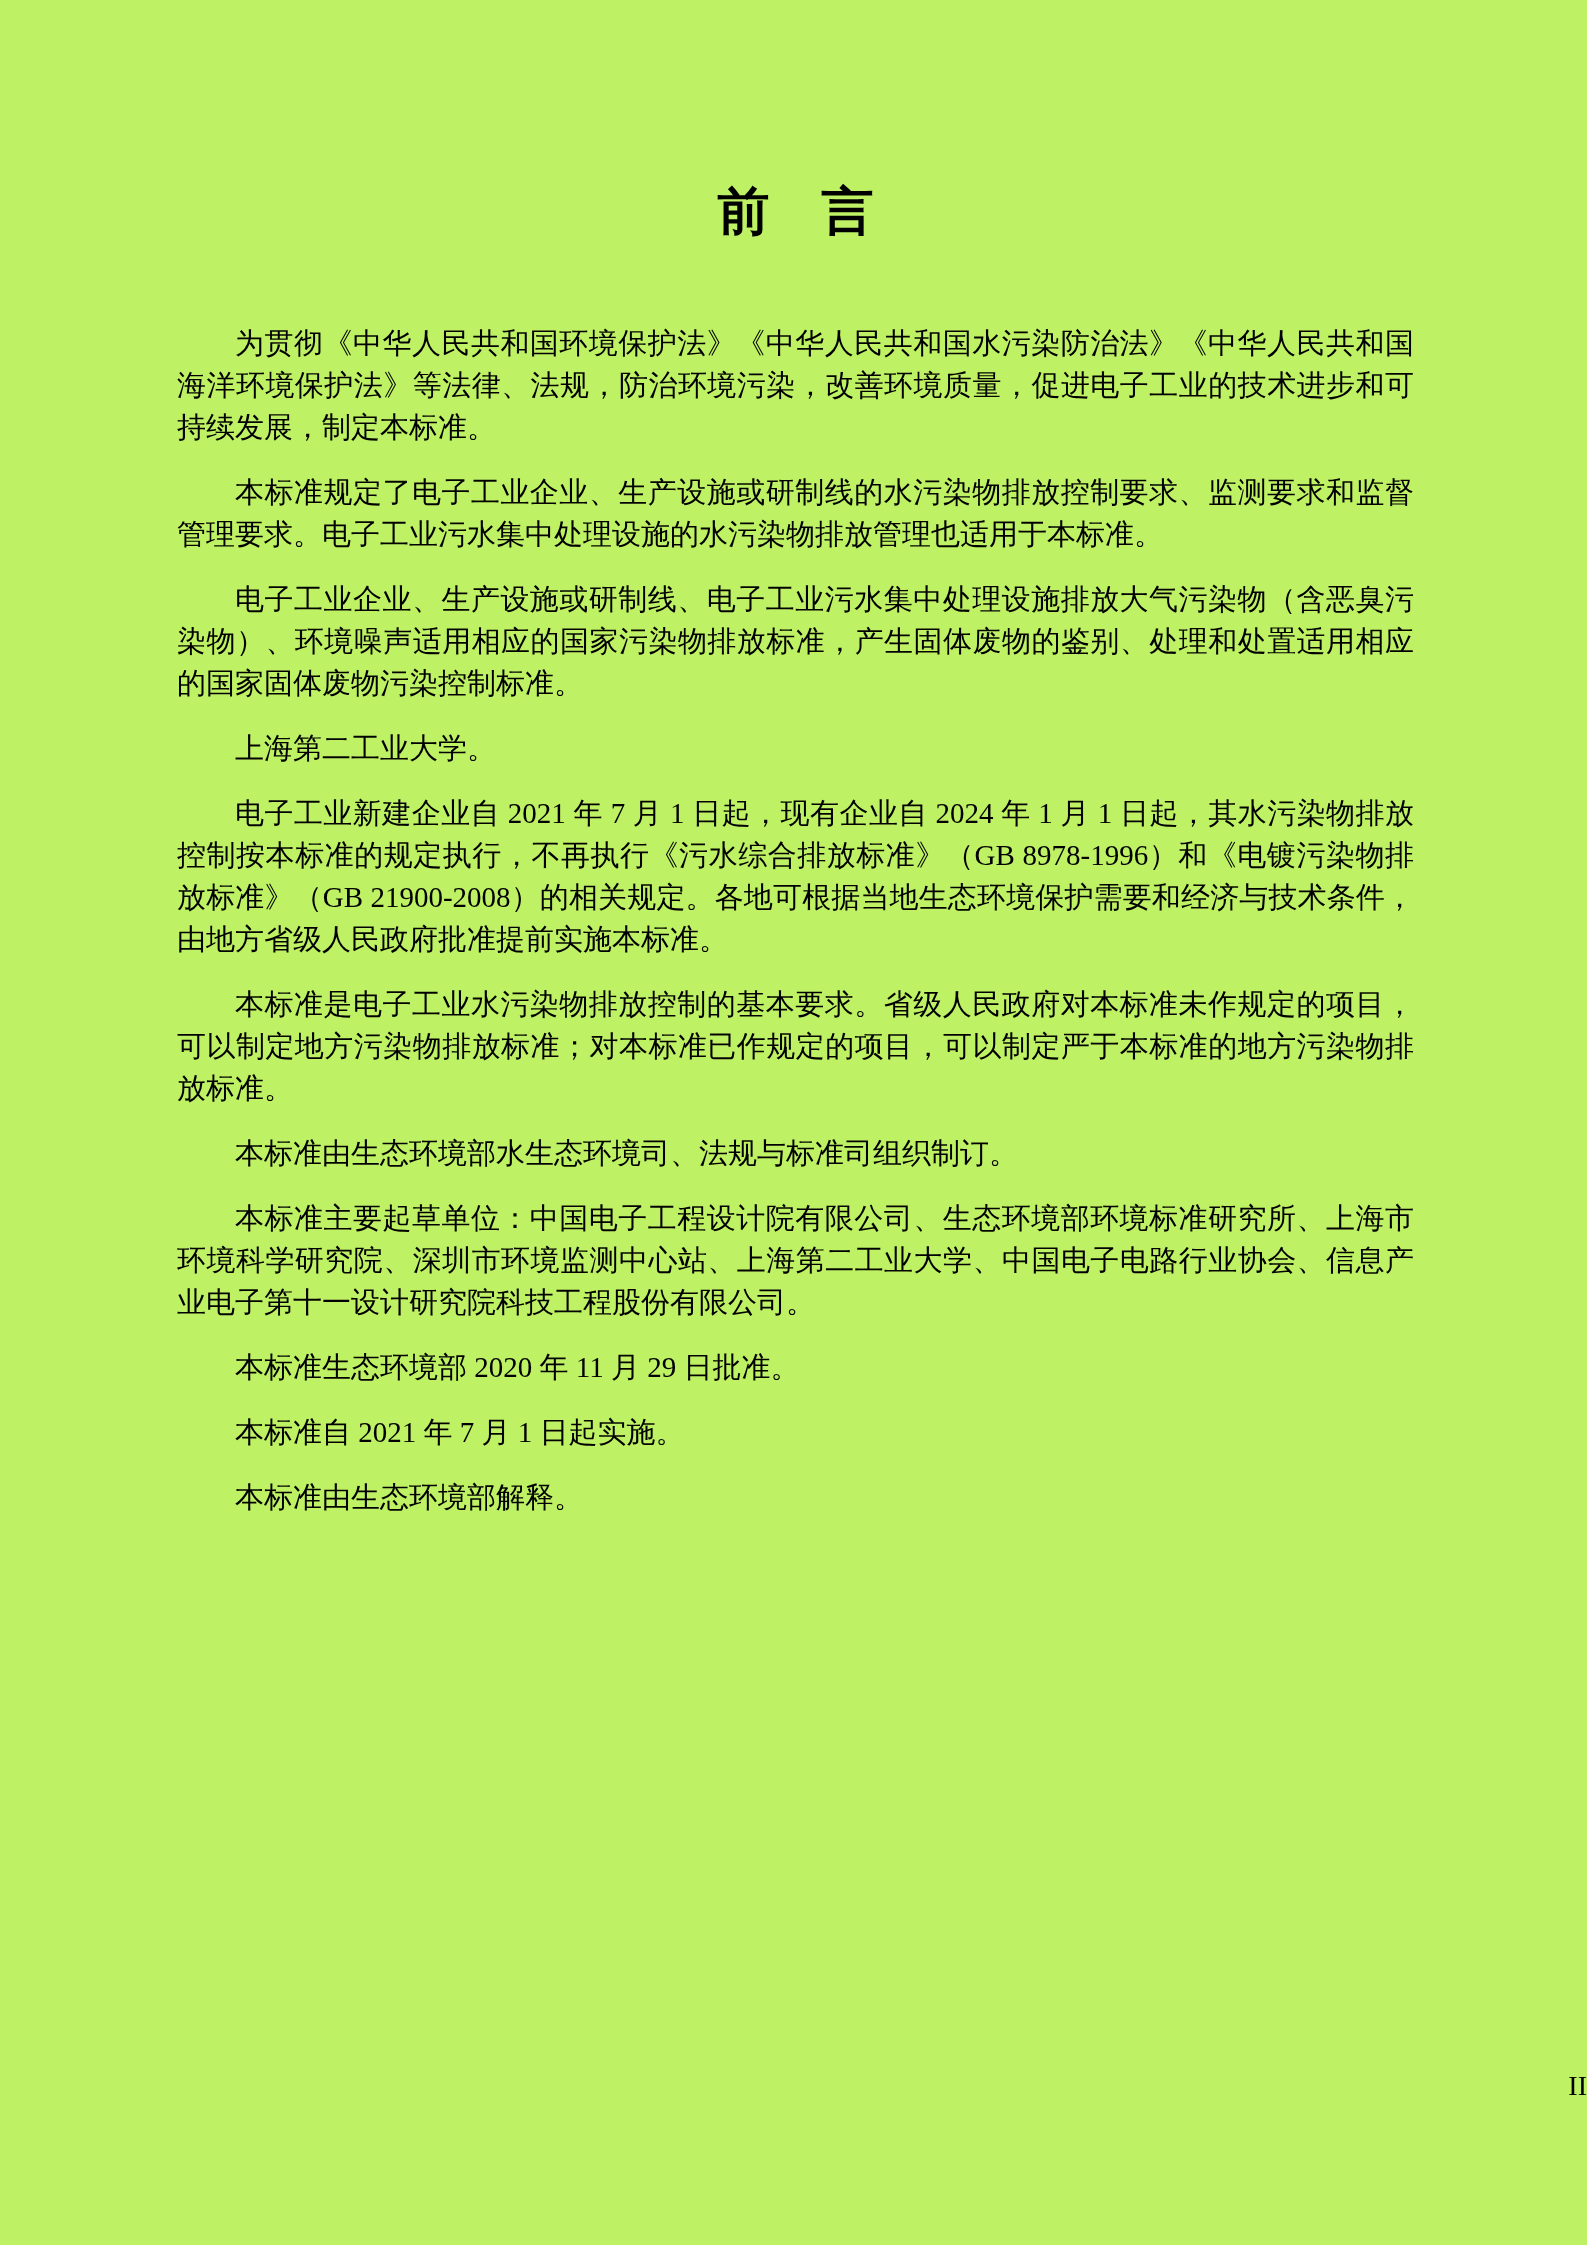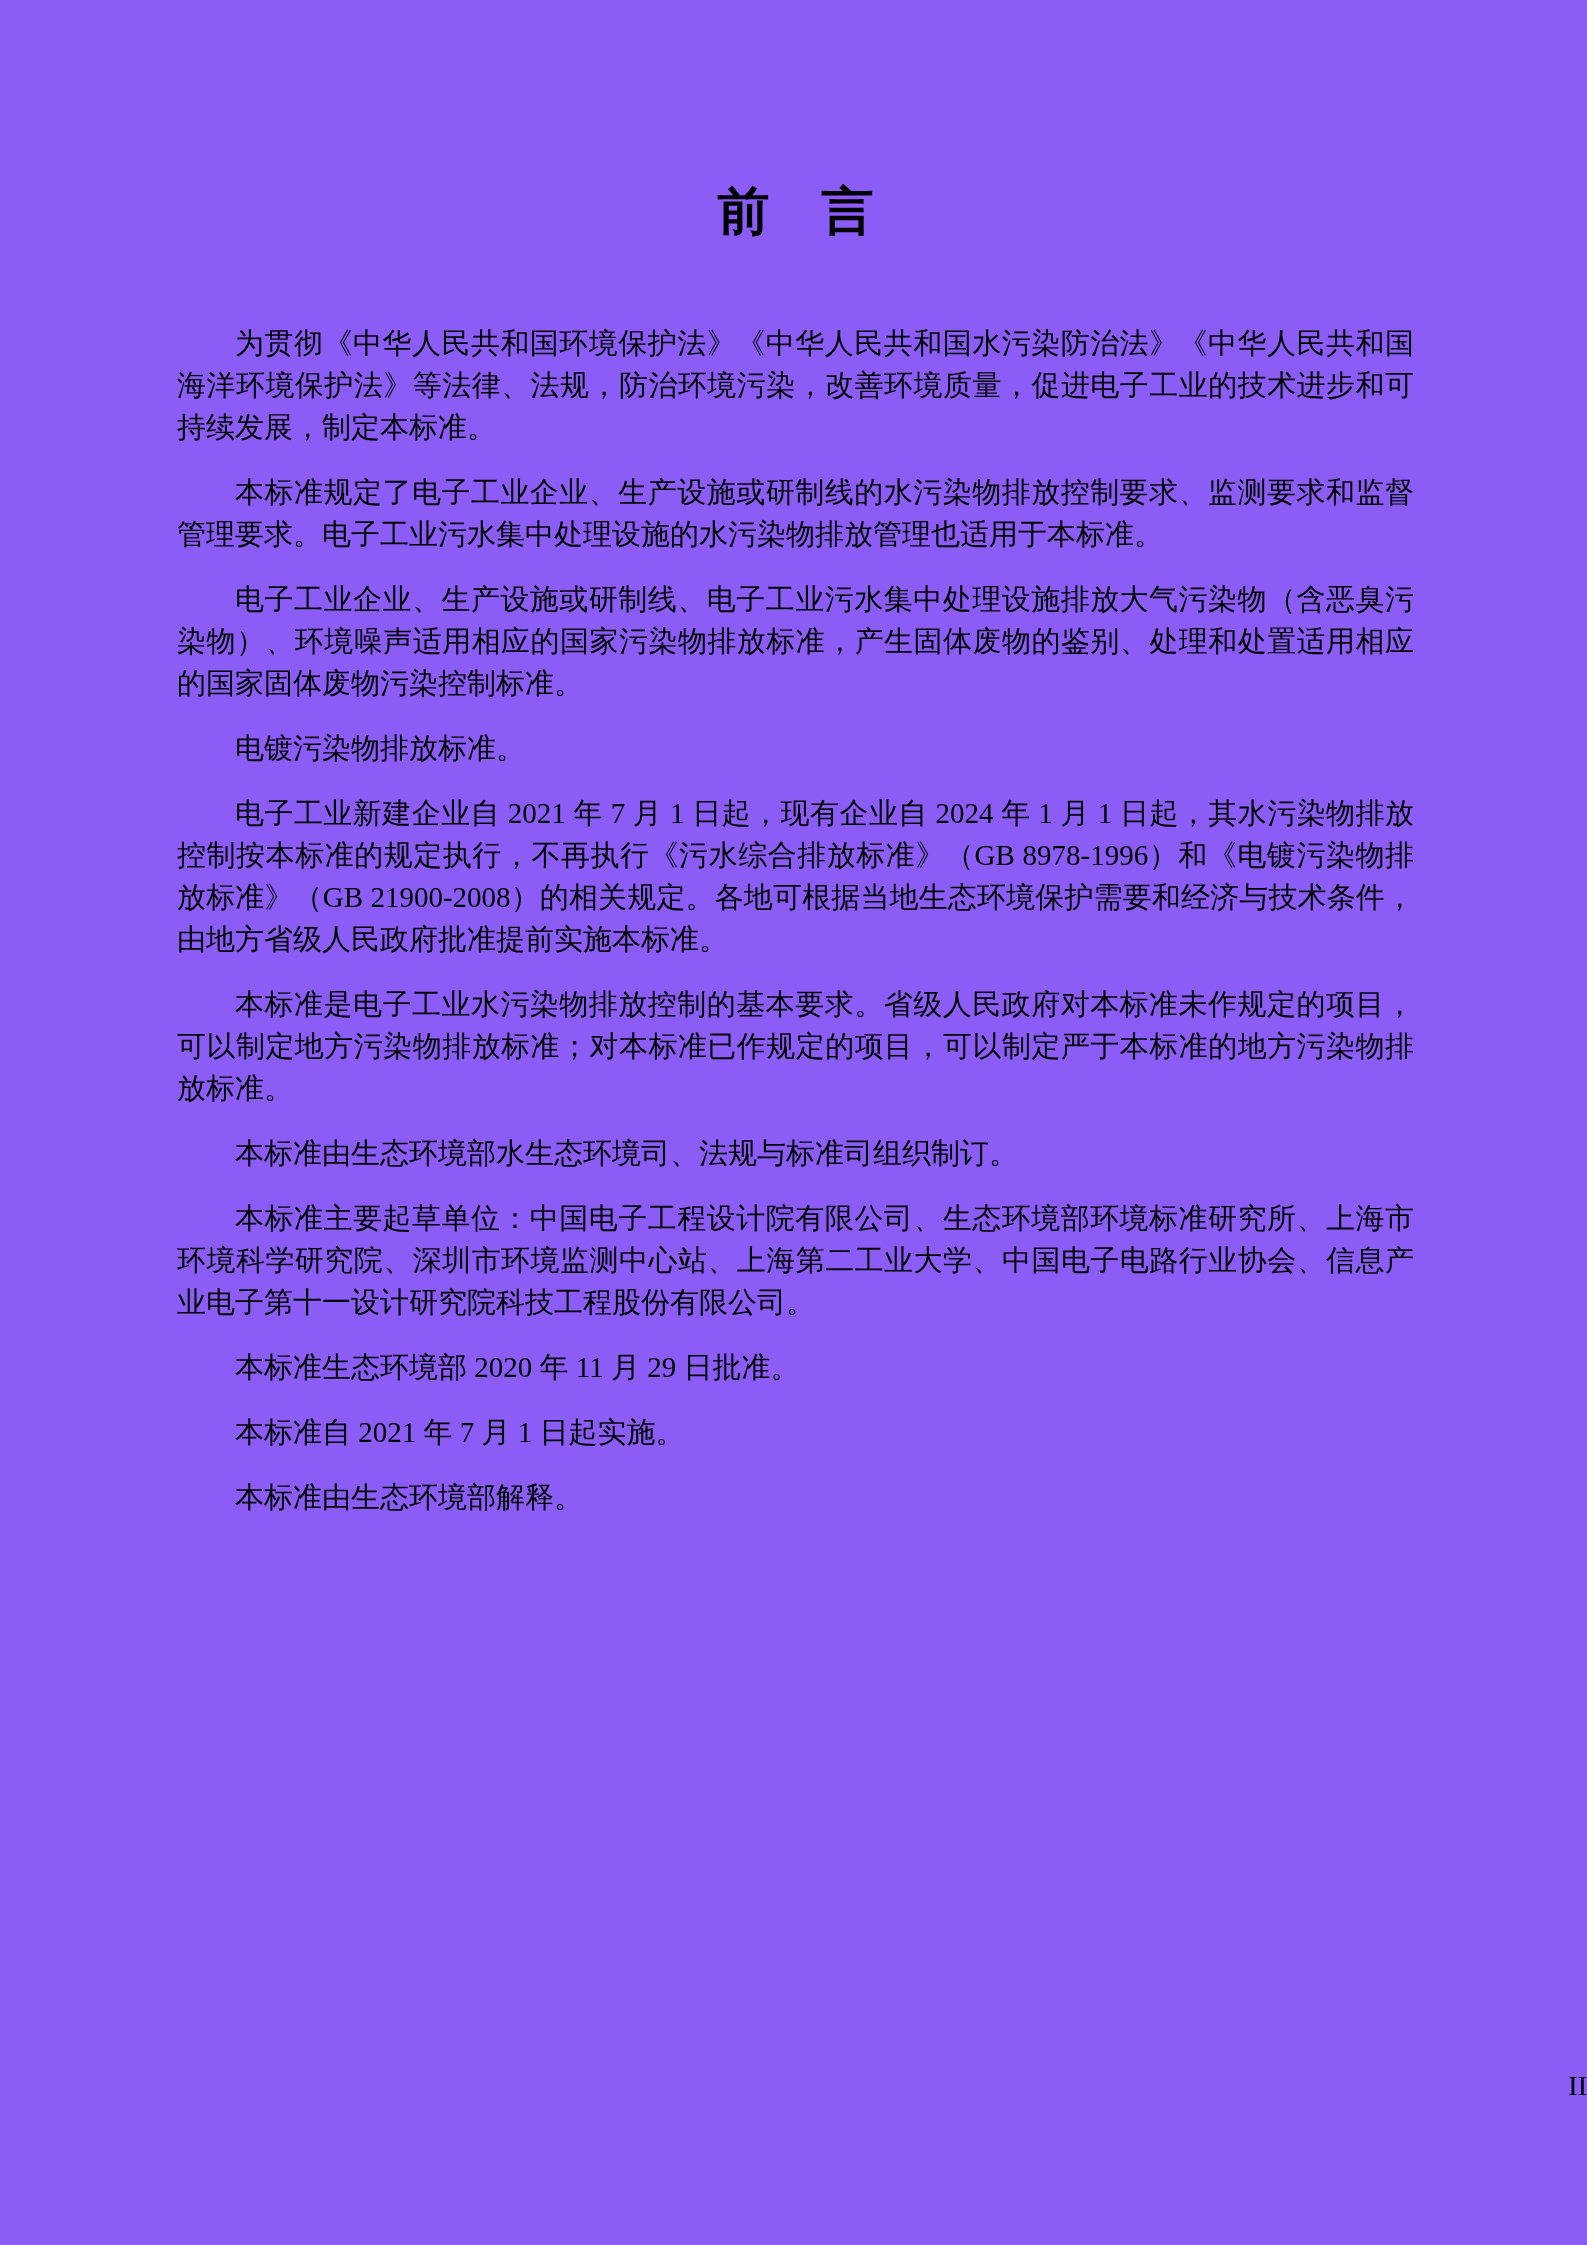--- a/index.html
+++ b/index.html
@@ -4,21 +4,21 @@
 <style>
   html, body {
     margin: 0;
     padding: 0;
     background: #ffffff;
   }
   .page {
     position: relative;
     width: 1587px;
     height: 2245px;
-    background: #8b5cf6;
+    background: #bef264;
     color: #000000;
     overflow: hidden;
     font-family: "Liberation Serif", "DejaVu Serif", serif;
   }
   .content {
     position: absolute;
     left: 177px;
     top: 0;
     width: 1237px;
   }
@@ -61,21 +61,21 @@
 <div class="page">
   <div class="content">
     <h1 class="doc-title">前　言</h1>
 
     <p class="body-para">为贯彻《中华人民共和国环境保护法》《中华人民共和国水污染防治法》《中华人民共和国海洋环境保护法》等法律、法规，防治环境污染，改善环境质量，促进电子工业的技术进步和可持续发展，制定本标准。</p>
 
     <p class="body-para">本标准规定了电子工业企业、生产设施或研制线的水污染物排放控制要求、监测要求和监督管理要求。电子工业污水集中处理设施的水污染物排放管理也适用于本标准。</p>
 
     <p class="body-para">电子工业企业、生产设施或研制线、电子工业污水集中处理设施排放大气污染物（含恶臭污染物）、环境噪声适用相应的国家污染物排放标准，产生固体废物的鉴别、处理和处置适用相应的国家固体废物污染控制标准。</p>
 
-    <p class="body-para">电镀污染物排放标准。</p>
+    <p class="body-para">上海第二工业大学。</p>
 
     <p class="body-para">电子工业新建企业自 2021 年 7 月 1 日起，现有企业自 2024 年 1 月 1 日起，其水污染物排放控制按本标准的规定执行，不再执行《污水综合排放标准》（GB 8978-1996）和《电镀污染物排放标准》（GB 21900-2008）的相关规定。各地可根据当地生态环境保护需要和经济与技术条件，由地方省级人民政府批准提前实施本标准。</p>
 
     <p class="body-para">本标准是电子工业水污染物排放控制的基本要求。省级人民政府对本标准未作规定的项目，可以制定地方污染物排放标准；对本标准已作规定的项目，可以制定严于本标准的地方污染物排放标准。</p>
 
     <p class="body-para">本标准由生态环境部水生态环境司、法规与标准司组织制订。</p>
 
     <p class="body-para">本标准主要起草单位：中国电子工程设计院有限公司、生态环境部环境标准研究所、上海市环境科学研究院、深圳市环境监测中心站、上海第二工业大学、中国电子电路行业协会、信息产业电子第十一设计研究院科技工程股份有限公司。</p>
 
     <p class="body-para">本标准生态环境部 2020 年 11 月 29 日批准。</p>

